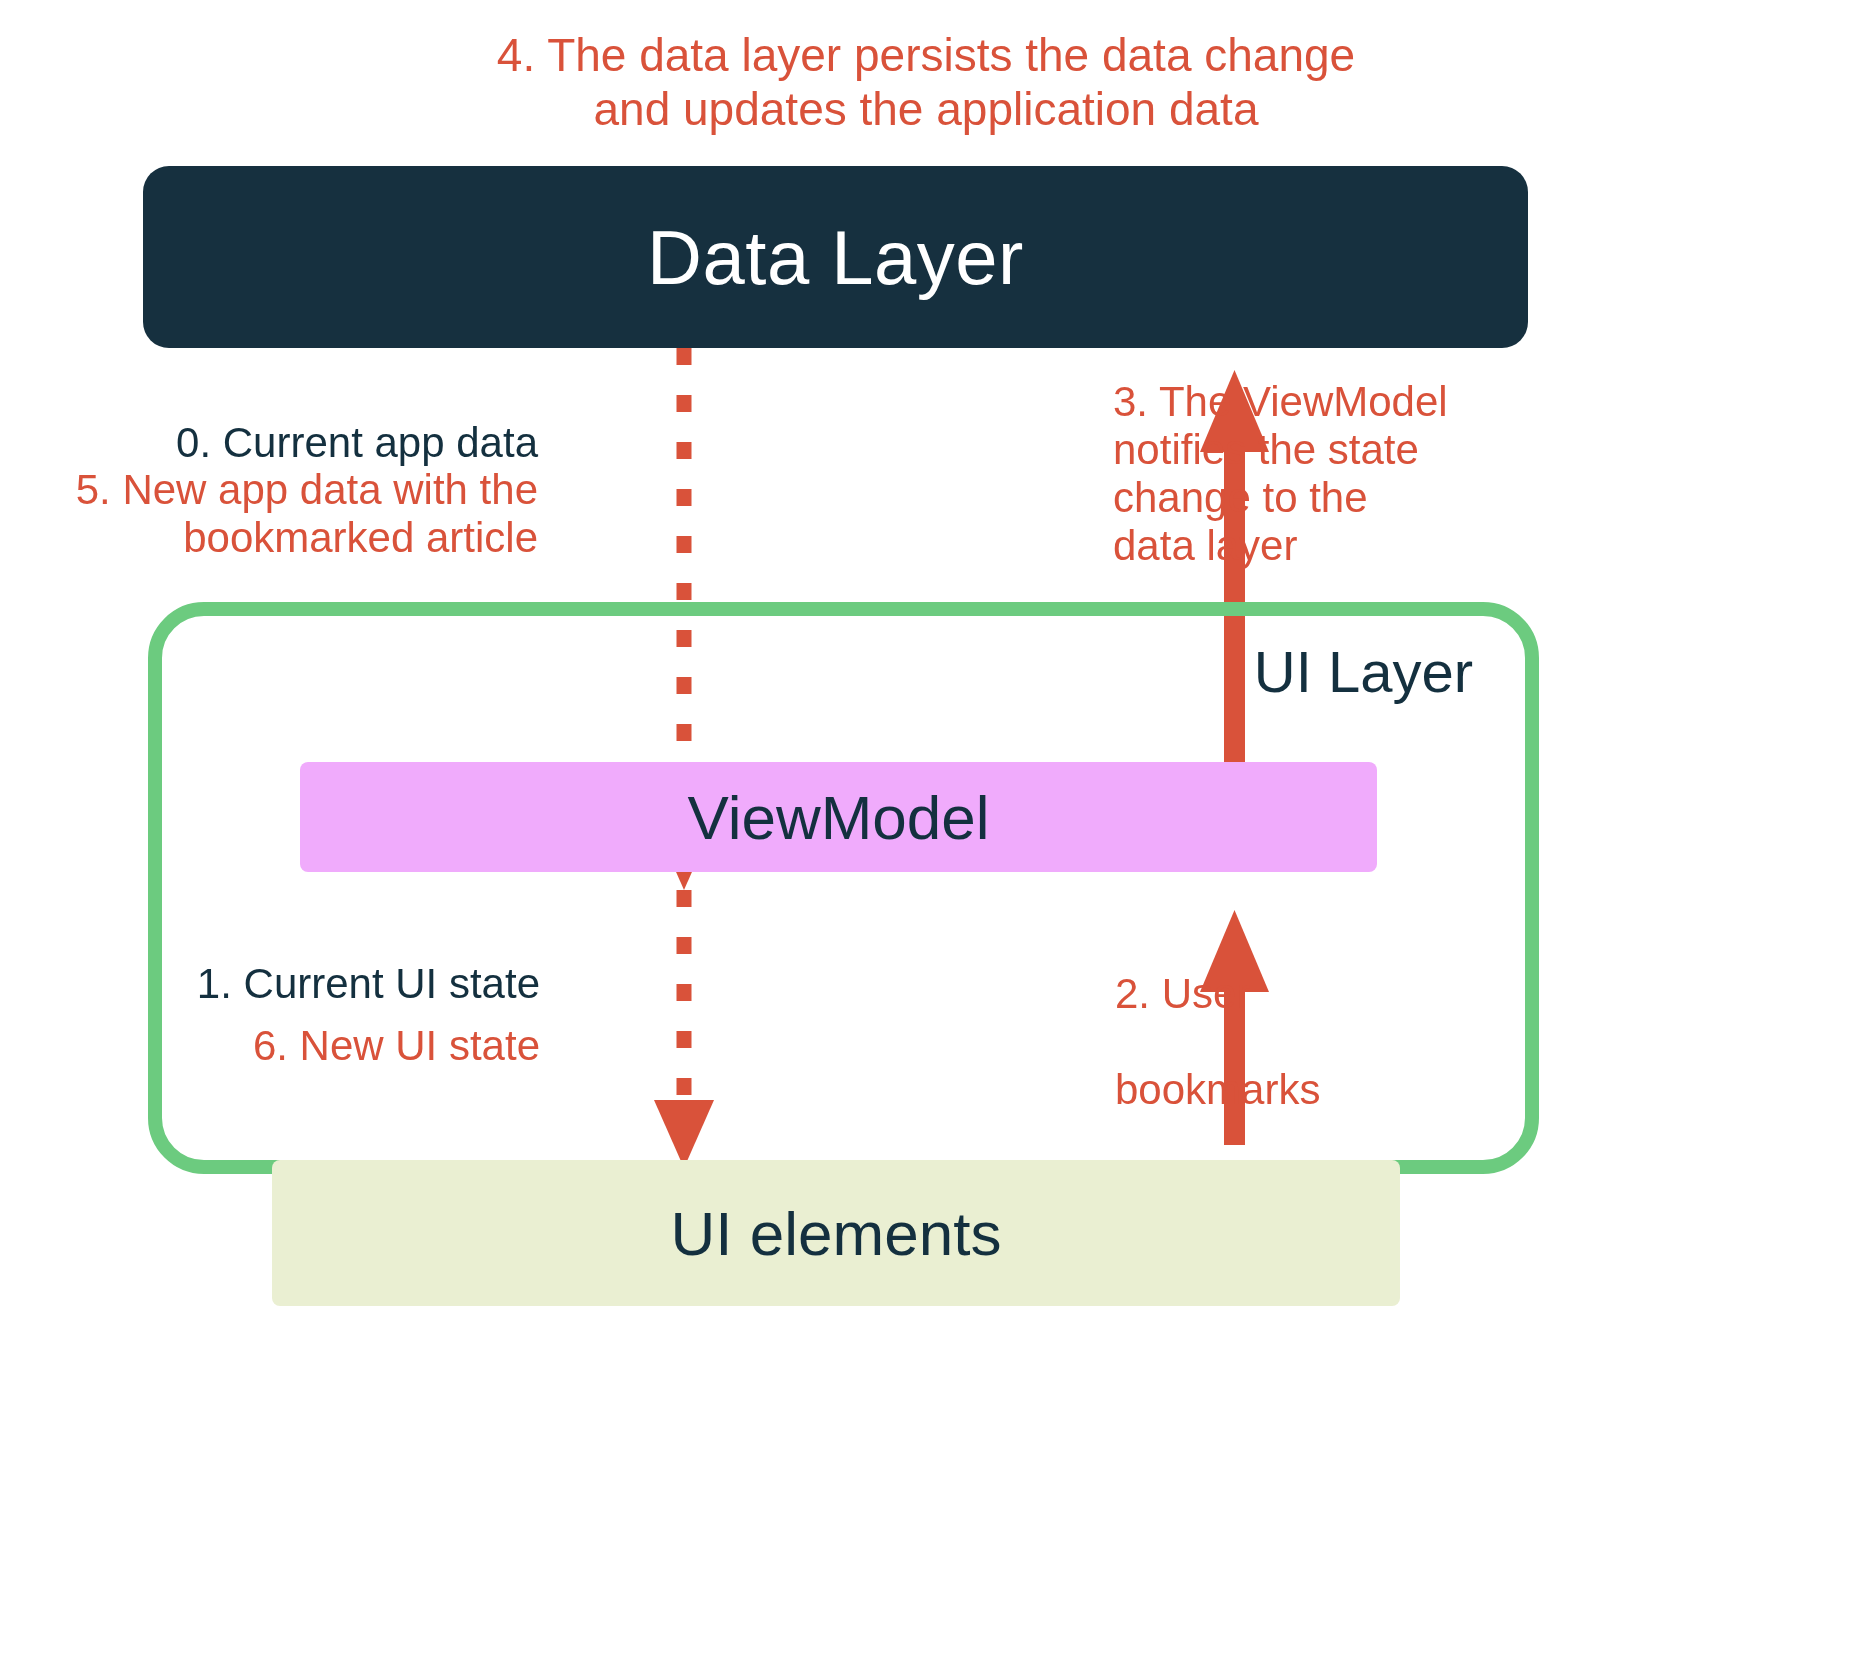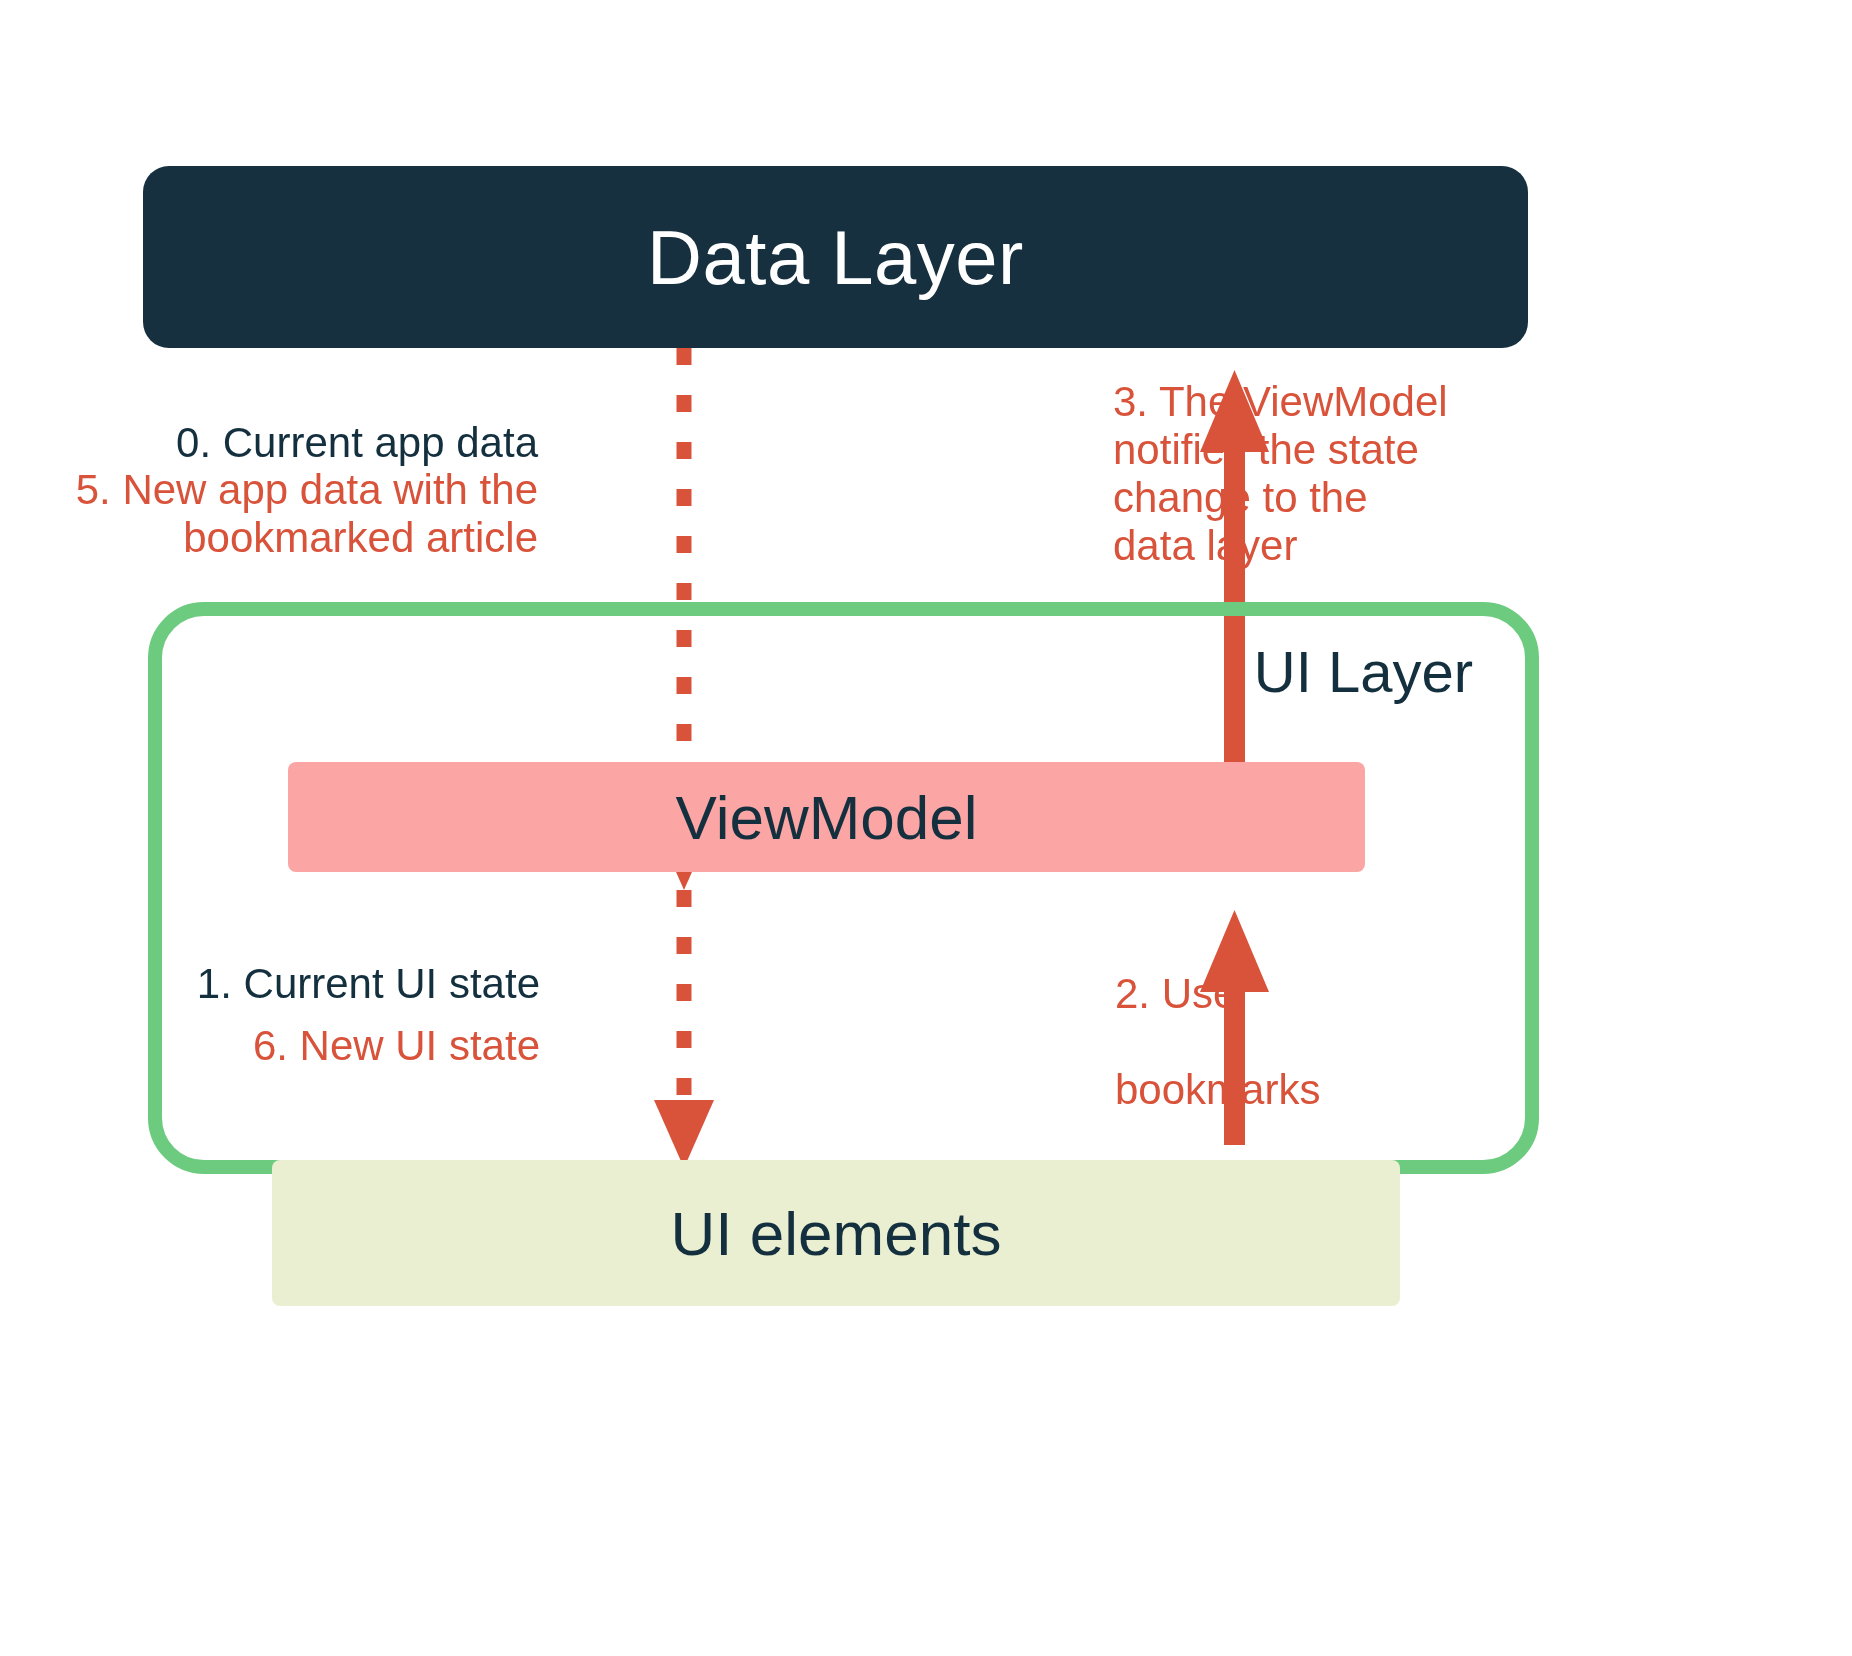--- a/index.html
+++ b/index.html
@@ -98,25 +98,25 @@
     position: absolute;
     right: 52px;
     top: 22px;
     font-size: 58px;
     color: #14303f;
   }
 
   
   #viewmodel-box {
     position: absolute;
-    left: 288px;
+    left: 300px;
     top: 762px;
     width: 1077px;
     height: 110px;
-    background: #fca5a5;
+    background: #f0abfc;
     border-radius: 8px;
     display: flex;
     align-items: center;
     justify-content: center;
   }
   #viewmodel-title {
     font-size: 62px;
     color: #14303f;
   }
 
@@ -193,20 +193,22 @@
     width: 1852px;
     height: 1656px;
     pointer-events: none;
   }
 </style>
 </head>
 <body>
 
 <div id="stage">
 
+  <div class="txt" id="caption-step4">4. The data layer persists the data change
+and updates the application data</div>
 
   <div id="data-layer-box">
     <span id="data-layer-title">Data Layer</span>
   </div>
 
   <svg id="arrow-layer" viewBox="0 0 1852 1656" width="1852" height="1656">
 
     <g>
       <line x1="684" y1="348" x2="684" y2="828" stroke="#d9523a" stroke-width="15" stroke-dasharray="17 30" stroke-linecap="butt"></line>
       <polygon points="654,822 714,822 684,890" fill="#d9523a"></polygon>

